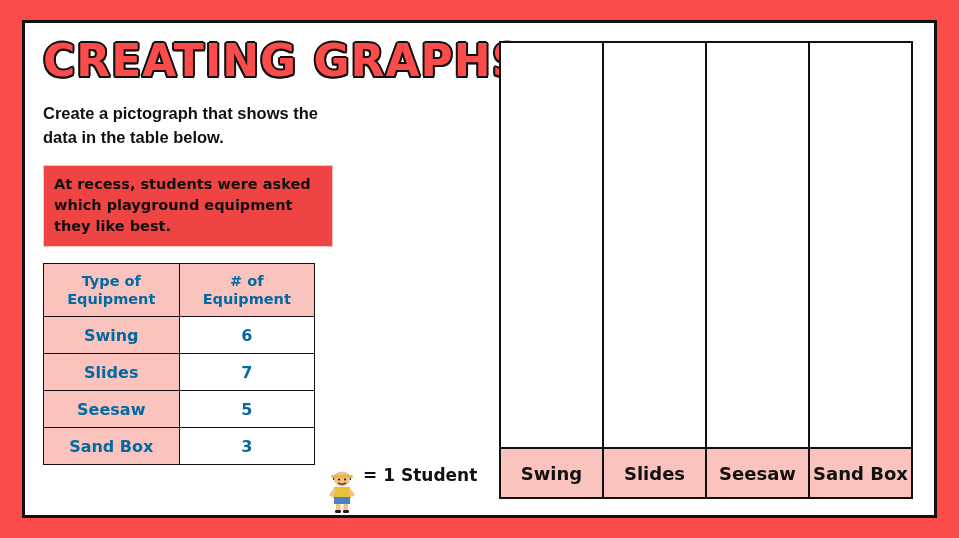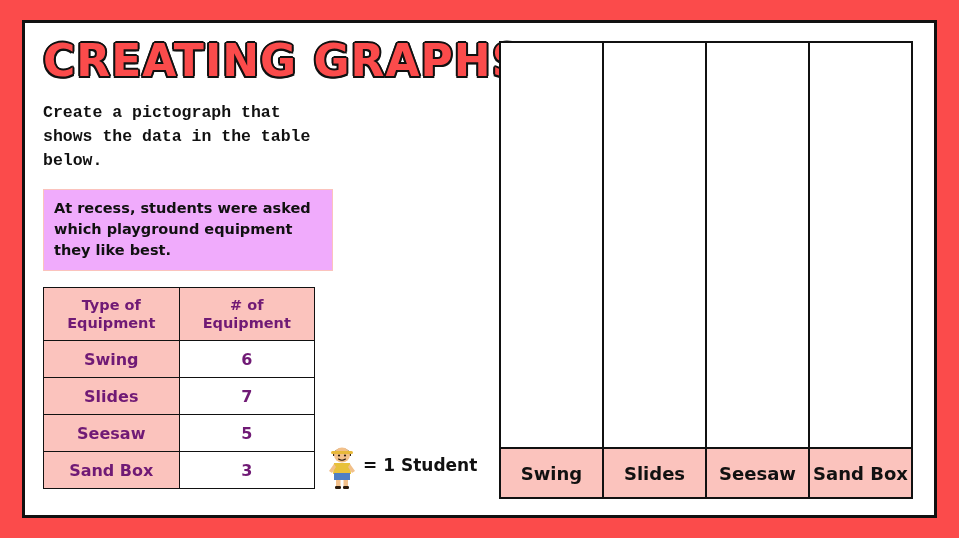--- a/index.html
+++ b/index.html
@@ -51,30 +51,30 @@
        2px 0 0 #111, -2px 0 0 #111, 0 2px 0 #111, 0 -2px 0 #111,
        1.5px 1.5px 0 #111, -1.5px 1.5px 0 #111, 1.5px -1.5px 0 #111, -1.5px -1.5px 0 #111;
     margin: 0;
     padding: 0 0 0 4px;
     line-height: 52px;
     white-space: nowrap;
   }
   .instructions {
     margin: 14px 0 0 4px;
     width: 285px;
-    font-family: Liberation Mono, monospace;
+    font-family: Liberation Sans, sans-serif;
     font-weight: bold;
     font-size: 16.5px;
     line-height: 24px;
     color: #111111;
   }
   .prompt-box {
     margin: 16px 0 0 4px;
     width: 268px;
-    background: #f0abfc;
+    background: #ef4444;
     border: 1px solid #fbc3bd;
     padding: 8px 10px 9px 10px;
     font-family: "DejaVu Sans", sans-serif;
     font-weight: bold;
     font-size: 14.5px;
     line-height: 21px;
     color: #111111;
     box-sizing: content-box;
   }
   .data-table {
@@ -82,21 +82,21 @@
     border-collapse: collapse;
     width: 272px;
     table-layout: fixed;
   }
   .data-table td, .data-table th {
     border: 1.5px solid #111111;
     background: #fbc3bd;
     text-align: center;
     font-family: "DejaVu Sans", sans-serif;
     font-weight: bold;
-    color: #701a75;
+    color: #0369a1;
     padding: 4px 2px;
   }
   .data-table th {
     font-size: 14.5px;
     line-height: 18px;
     height: 44px;
     vertical-align: middle;
   }
   .data-table td.label-cell {
     font-size: 16px;
@@ -104,23 +104,22 @@
   }
   .data-table td.value-cell {
     font-size: 16px;
     background: #ffffff;
     height: 28px;
   }
   
   .key {
     position: absolute;
     left: 300px;
-    top: 418px;
-    display: flex;
-    align-items: center;
+    top: 442px;
+    display: flex;
     gap: 4px;
   }
   .key-figure {
     width: 34px;
     height: 48px;
     position: relative;
   }
   .key-text {
     font-family: "DejaVu Sans", sans-serif;
     font-weight: bold;

